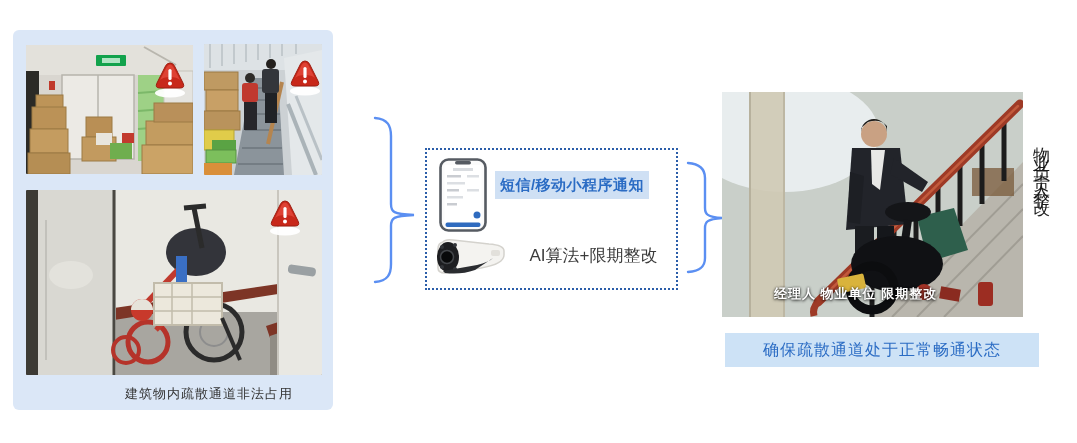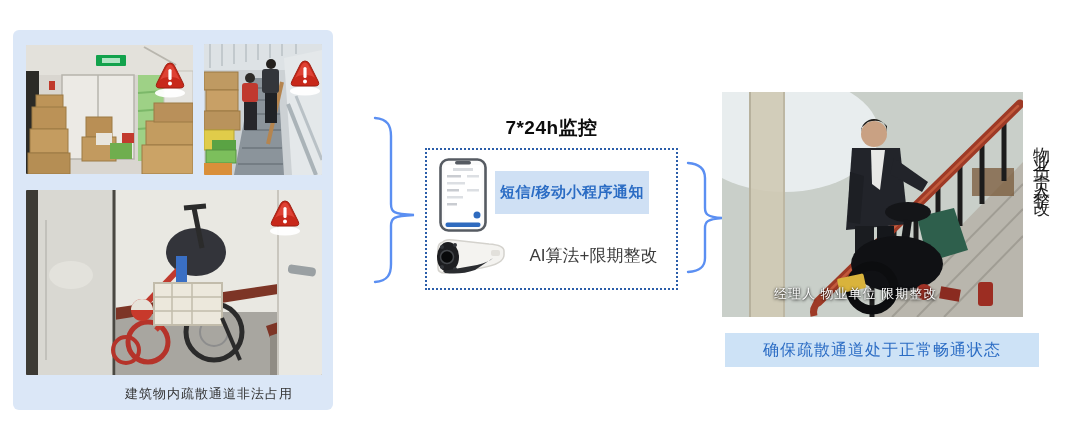--- a/index.html
+++ b/index.html
@@ -17,34 +17,34 @@
   
   .warn{position:absolute;width:36px;height:42px;}
   .warn svg{display:block;width:100%;height:100%;}
 
   
   .mon-title{position:absolute;left:425px;top:115px;width:253px;text-align:center;
              font-size:19px;font-weight:600;color:#0d0d0d;letter-spacing:.5px;}
   .dash-box{position:absolute;left:425px;top:148px;width:253px;height:142px;
             border:2px dotted #2b5da9;background:#fff;box-sizing:border-box;}
   .phone-wrap{position:absolute;left:12px;top:8px;width:48px;height:74px;}
-  .notify-chip{position:absolute;left:68px;top:21px;width:154px;height:43px;
+  .notify-chip{position:absolute;left:68px;top:21px;width:154px;height:28px;
                background:#cfe0f4;color:#2b6cc4;font-weight:bold;font-size:15px;
                display:flex;align-items:center;justify-content:center;letter-spacing:.5px;}
   .cam-wrap{position:absolute;left:4px;top:80px;width:78px;height:52px;}
   .ai-label{position:absolute;left:84px;top:88px;width:165px;height:34px;
             color:#3c3c3c;font-size:17px;display:flex;align-items:center;justify-content:center;}
 
   .brace{position:absolute;}
   .brace svg{display:block;}
 
   
   .photo-right{position:absolute;left:722px;top:92px;width:301px;height:225px;overflow:hidden;}
   .photo-right svg{display:block;width:100%;height:100%;}
-  .video-caption{position:absolute;left:52px;top:193px;color:#fff;font-size:13px;font-weight:normal;
+  .video-caption{position:absolute;left:52px;top:193px;color:#fff;font-size:13px;font-weight:bold;
                  letter-spacing:1px;text-shadow:0 1px 3px rgba(0,0,0,.85),0 0 2px rgba(0,0,0,.6);}
   .side-label{position:absolute;left:1027px;top:133px;width:26px;height:180px;
               writing-mode:vertical-rl;text-orientation:upright;
               font-size:17px;color:#1a1a1a;letter-spacing:9px;}
   .result-bar{position:absolute;left:725px;top:333px;width:314px;height:34px;
               background:#cde2f6;color:#2b6cc4;font-size:16px;
               display:flex;align-items:center;justify-content:center;letter-spacing:1px;}
 </style>
 </head>
 <body>
@@ -195,21 +195,20 @@
 
     <div class="panel-caption">建筑物内疏散通道非法占用</div>
   </div>
 
   <div class="brace" style="left:370px;top:112px;width:50px;height:176px;">
     <svg viewBox="0 0 50 176" width="50" height="176">
       <path d="M5 6 C18 7 21 14 21 24 L21 92 C21 100 23 102 44 103 C23 104 21 106 21 114 L21 152 C21 162 18 169 5 170" fill="none" stroke="#5b8ff2" stroke-width="2.4" stroke-linecap="round"></path>
     </svg>
   </div>
 
-  <div class="mon-title">7*24h监控</div>
 
   <div class="dash-box">
     <div class="phone-wrap">
       <svg viewBox="0 0 48 74">
         <rect x="1.5" y="1.5" width="45" height="71" rx="8" fill="#fbfbfb" stroke="#565b62" stroke-width="2.6"></rect>
         <rect x="5.5" y="7" width="37" height="57" fill="#ffffff"></rect>
         <rect x="16" y="3" width="16" height="3.5" rx="1.7" fill="#565b62"></rect>
         <rect x="14" y="10" width="20" height="3" fill="#d9dce0"></rect>
         <rect x="8" y="17" width="14" height="2.5" fill="#c9ccd1"></rect>
         <rect x="28" y="17" width="12" height="2.5" fill="#dcdfe3"></rect>

